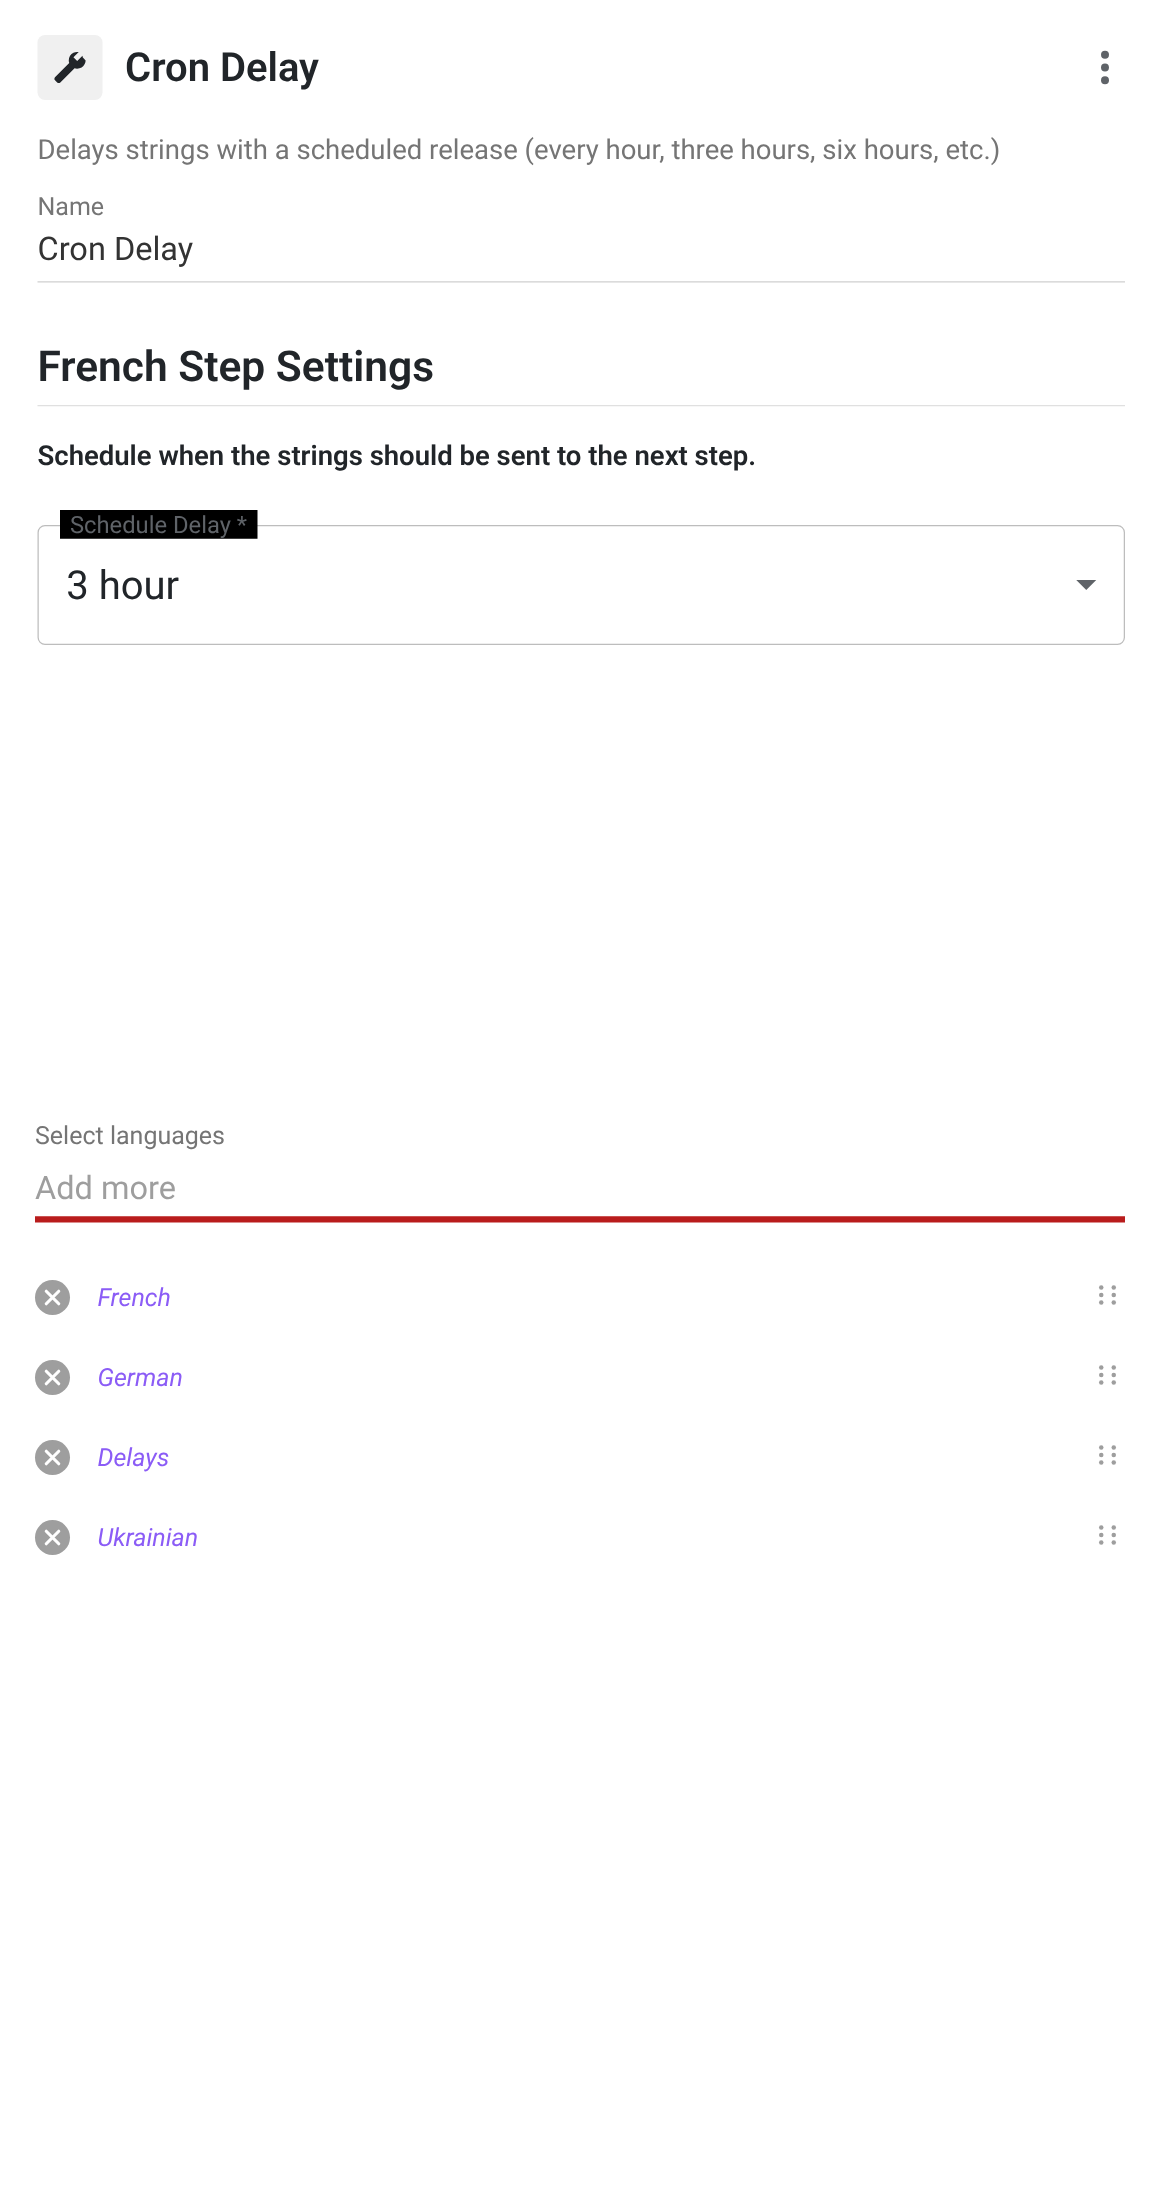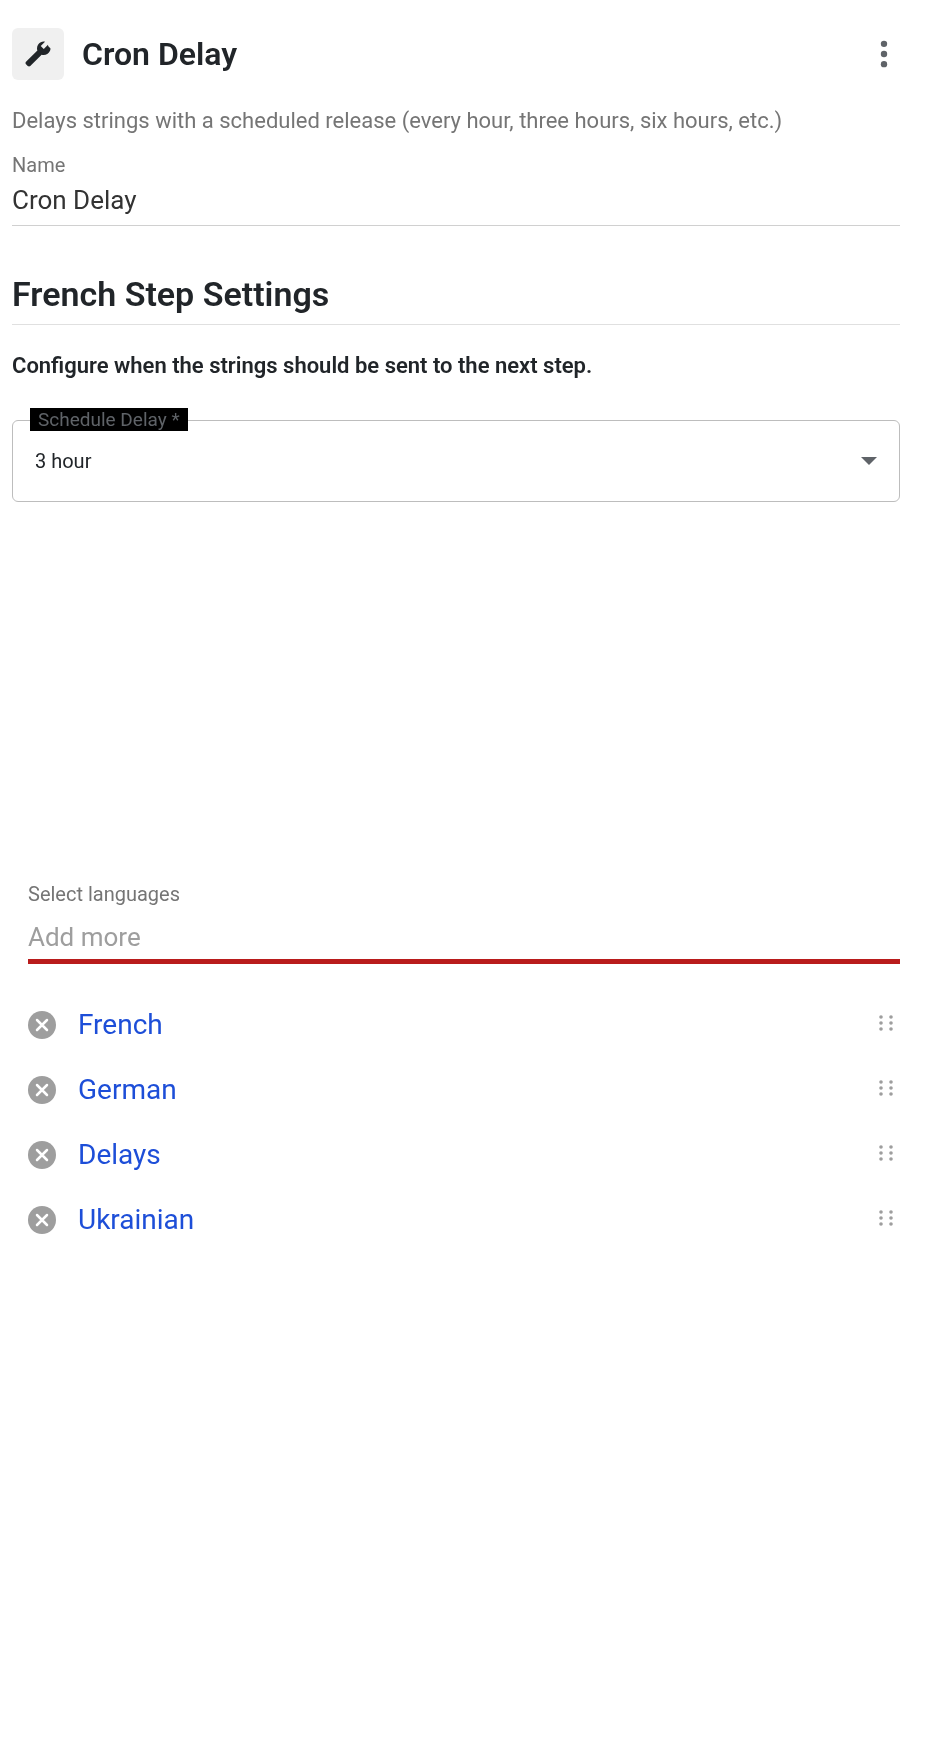--- a/index.html
+++ b/index.html
@@ -3,21 +3,21 @@
 <meta charset="utf-8">
 <style>
 * { box-sizing: border-box; margin: 0; padding: 0; }
 body {
   font-family: -apple-system, BlinkMacSystemFont, "Segoe UI", Roboto, Arial, sans-serif;
   background: #fff;
   width: 928px;
   height: 1764px;
   color: #212529;
 }
-.container { padding: 28px 28px 0 12px; }
+.container { padding: 28px 28px 0 30px; }
 
 
 .header {
   display: flex;
   align-items: center;
   justify-content: space-between;
   margin-bottom: 24px;
 }
 .header-left { display: flex; align-items: center; gap: 18px; }
 .icon-box {
@@ -75,21 +75,21 @@
   background: #000000;
   padding: 0 8px;
   font-size: 19px;
   color: #5f6368;
 }
 .select-box {
   width: 100%;
   border: 1px solid #bdbdbd;
   border-radius: 6px;
   padding: 28px 22px;
-  font-size: 20px;
+  font-size: 32px;
   color: #212529;
   display: flex;
   justify-content: space-between;
   align-items: center;
   cursor: pointer;
   background: #fff;
 }
 .caret-down {
   width: 0; height: 0;
   border-left: 8px solid transparent;
@@ -122,21 +122,21 @@
 }
 .lang-left { display: flex; align-items: center; gap: 22px; }
 .remove-btn {
   width: 28px; height: 28px;
   border-radius: 50%;
   background: #9e9e9e;
   display: flex; align-items: center; justify-content: center;
   cursor: pointer;
   flex-shrink: 0;
 }
-.lang-name { font-size: 28px; color: #1d4ed8; }
+.lang-name { font-size: 20px; color: #8b5cf6; font-style: italic; }
 .drag-handle { cursor: grab; padding: 4px; }
 </style>
 </head>
 <body>
 
 <div class="container">
   <div class="header">
     <div class="header-left">
       <div class="icon-box">
         <svg width="30" height="30" viewBox="0 0 24 24" fill="none">
@@ -155,21 +155,21 @@
   </div>
 
   <p class="description">Delays strings with a scheduled release (every hour, three hours, six hours, etc.)</p>
 
   <div class="field">
     <label class="field-label">Name</label>
     <input class="field-value" type="text" value="Cron Delay" style="">
   </div>
 
   <h2 class="section-heading">French Step Settings</h2>
-  <p class="section-sub">Configure when the strings should be sent to the next step.</p>
+  <p class="section-sub">Schedule when the strings should be sent to the next step.</p>
 
   <div class="select-wrap">
     <span class="select-label">Schedule Delay *</span>
     <div class="select-box">
       <span>3 hour</span>
       <span class="caret-down"></span>
     </div>
   </div>
 </div>
 

